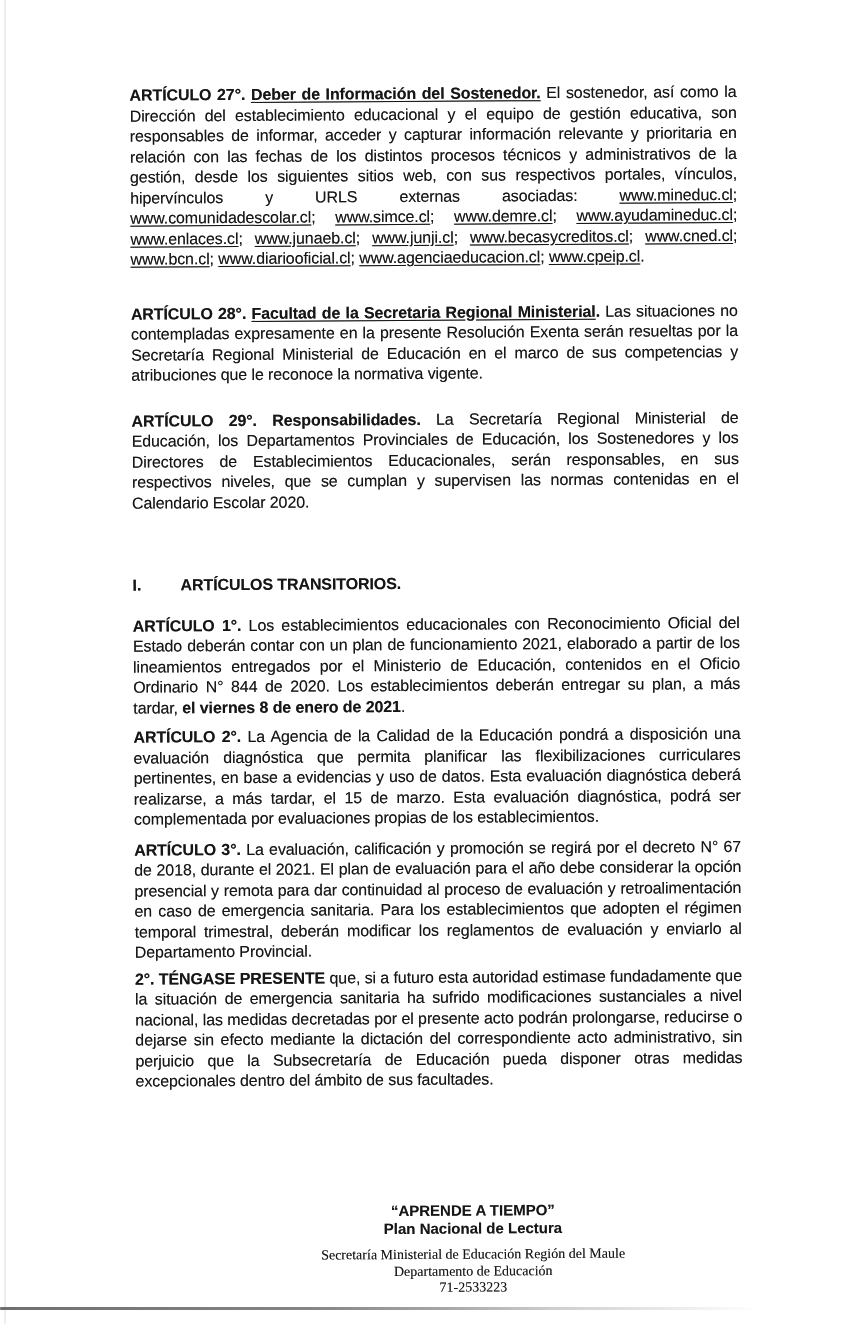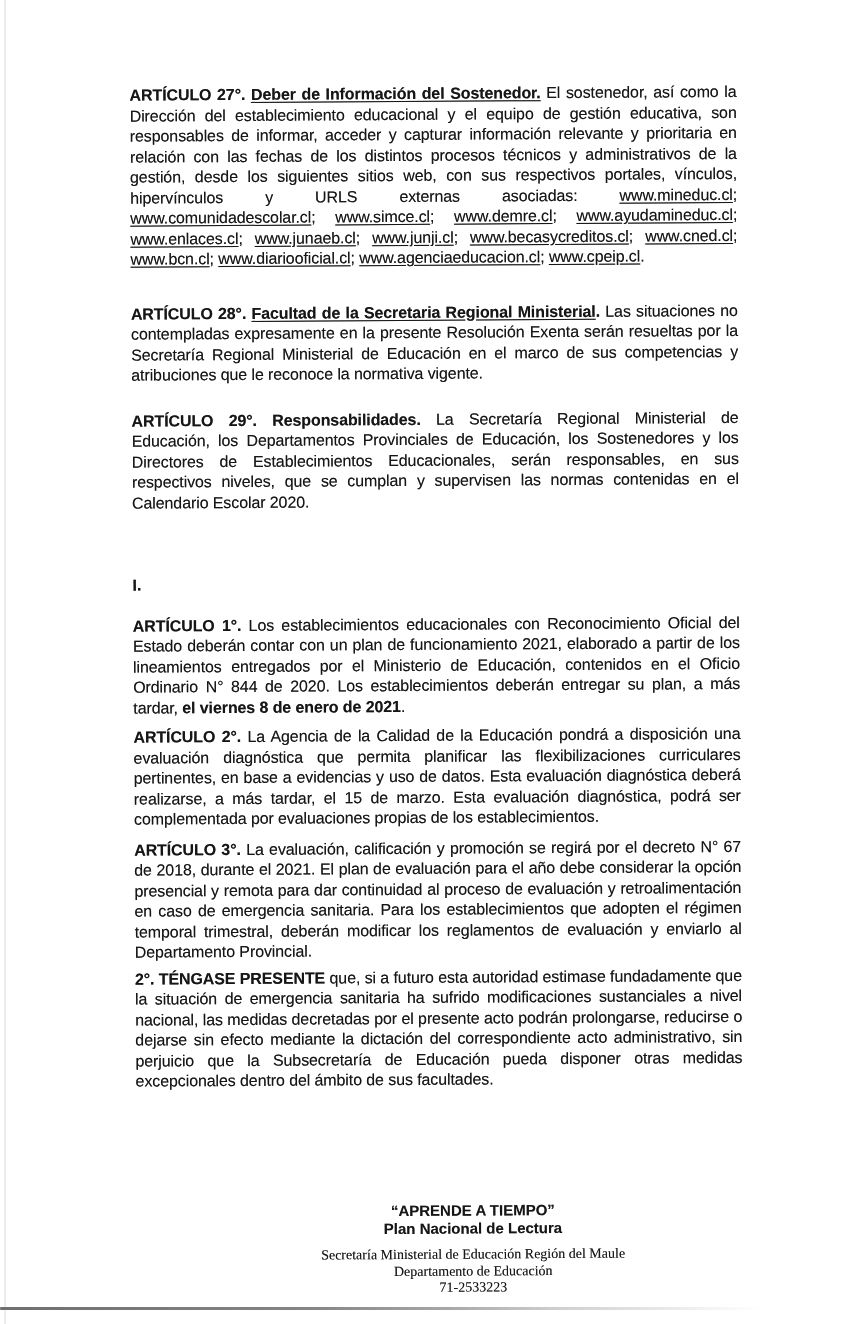--- a/index.html
+++ b/index.html
@@ -109,20 +109,21 @@
     <div class="content">
 
       <p class="para" id="p-art27"><span class="seg b">ARTÍCULO 27°. </span><span class="seg b u">Deber de Información del Sostenedor.</span><span class="seg"> El sostenedor, así como la Dirección del establecimiento educacional y el equipo de gestión educativa, son responsables de informar, acceder y capturar información relevante y prioritaria en relación con las fechas de los distintos procesos técnicos y administrativos de la gestión, desde los siguientes sitios web, con sus respectivos portales, vínculos, hipervínculos y URLS externas asociadas: </span><span class="seg u">www.mineduc.cl</span><span class="seg">; </span><span class="seg u">www.comunidadescolar.cl</span><span class="seg">; </span><span class="seg u">www.simce.cl</span><span class="seg">; </span><span class="seg u">www.demre.cl</span><span class="seg">; </span><span class="seg u">www.ayudamineduc.cl</span><span class="seg">; </span><span class="seg u">www.enlaces.cl</span><span class="seg">; </span><span class="seg u">www.junaeb.cl</span><span class="seg">; </span><span class="seg u">www.junji.cl</span><span class="seg">; </span><span class="seg u">www.becasycreditos.cl</span><span class="seg">; </span><span class="seg u">www.cned.cl</span><span class="seg">; </span><span class="seg u">www.bcn.cl</span><span class="seg">; </span><span class="seg u">www.diariooficial.cl</span><span class="seg">; </span><span class="seg u">www.agenciaeducacion.cl</span><span class="seg">; </span><span class="seg u">www.cpeip.cl</span><span class="seg">.</span></p>
 
       <p class="para" id="p-art28"><span class="seg b">ARTÍCULO 28°. </span><span class="seg b u">Facultad de la Secretaria Regional Ministerial</span><span class="seg b">. </span><span class="seg">Las situaciones no contempladas expresamente en la presente Resolución Exenta serán resueltas por la Secretaría Regional Ministerial de Educación en el marco de sus competencias y atribuciones que le reconoce la normativa vigente.</span></p>
 
       <p class="para" id="p-art29"><span class="seg b">ARTÍCULO 29°. Responsabilidades. </span><span class="seg">La Secretaría Regional Ministerial de Educación, los Departamentos Provinciales de Educación, los Sostenedores y los Directores de Establecimientos Educacionales, serán responsables, en sus respectivos niveles, que se cumplan y supervisen las normas contenidas en el Calendario Escolar 2020.</span></p>
 
       <div class="heading">
         <span class="roman">I.</span>
+        <span class="htitle">ARTÍCULOS TRANSITORIOS.</span>
       </div>
 
       <p class="para" id="p-art1t"><span class="seg b">ARTÍCULO 1°. </span><span class="seg">Los establecimientos educacionales con Reconocimiento Oficial del Estado deberán contar con un plan de funcionamiento 2021, elaborado a partir de los lineamientos entregados por el Ministerio de Educación, contenidos en el Oficio Ordinario N° 844 de 2020. Los establecimientos deberán entregar su plan, a más tardar, </span><span class="seg b">el viernes 8 de enero de 2021</span><span class="seg">.</span></p>
 
       <p class="para" id="p-art2t"><span class="seg b">ARTÍCULO 2°. </span><span class="seg">La Agencia de la Calidad de la Educación pondrá a disposición una evaluación diagnóstica que permita planificar las flexibilizaciones curriculares pertinentes, en base a evidencias y uso de datos. Esta evaluación diagnóstica deberá realizarse, a más tardar, el 15 de marzo. Esta evaluación diagnóstica, podrá ser complementada por evaluaciones propias de los establecimientos.</span></p>
 
       <p class="para" id="p-art3t"><span class="seg b">ARTÍCULO 3°. </span><span class="seg">La evaluación, calificación y promoción se regirá por el decreto N° 67 de 2018, durante el 2021. El plan de evaluación para el año debe considerar la opción presencial y remota para dar continuidad al proceso de evaluación y retroalimentación en caso de emergencia sanitaria. Para los establecimientos que adopten el régimen temporal trimestral, deberán modificar los reglamentos de evaluación y enviarlo al Departamento Provincial.</span></p>
 
       <p class="para" id="p-tengase"><span class="seg b">2°. TÉNGASE PRESENTE </span><span class="seg">que, si a futuro esta autoridad estimase fundadamente que la situación de emergencia sanitaria ha sufrido modificaciones sustanciales a nivel nacional, las medidas decretadas por el presente acto podrán prolongarse, reducirse o dejarse sin efecto mediante la dictación del correspondiente acto administrativo, sin perjuicio que la Subsecretaría de Educación pueda disponer otras medidas excepcionales dentro del ámbito de sus facultades.</span></p>
 

